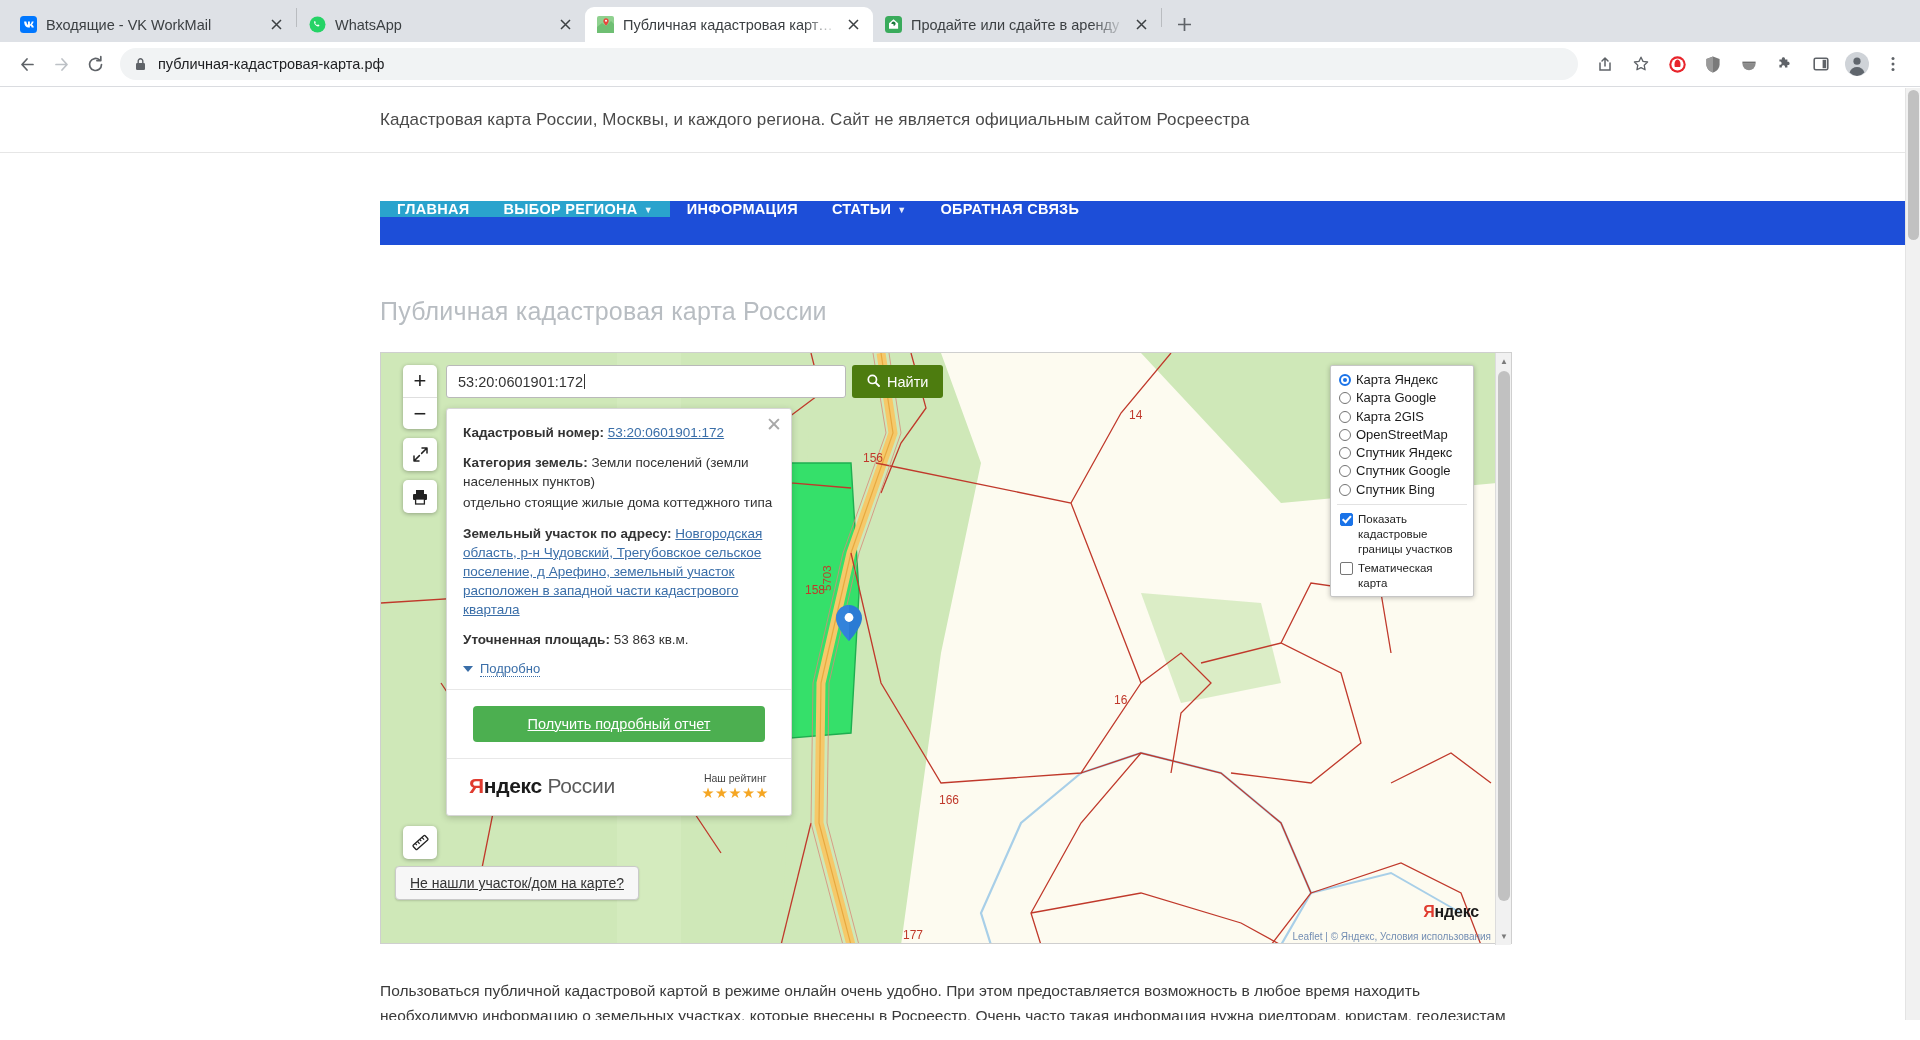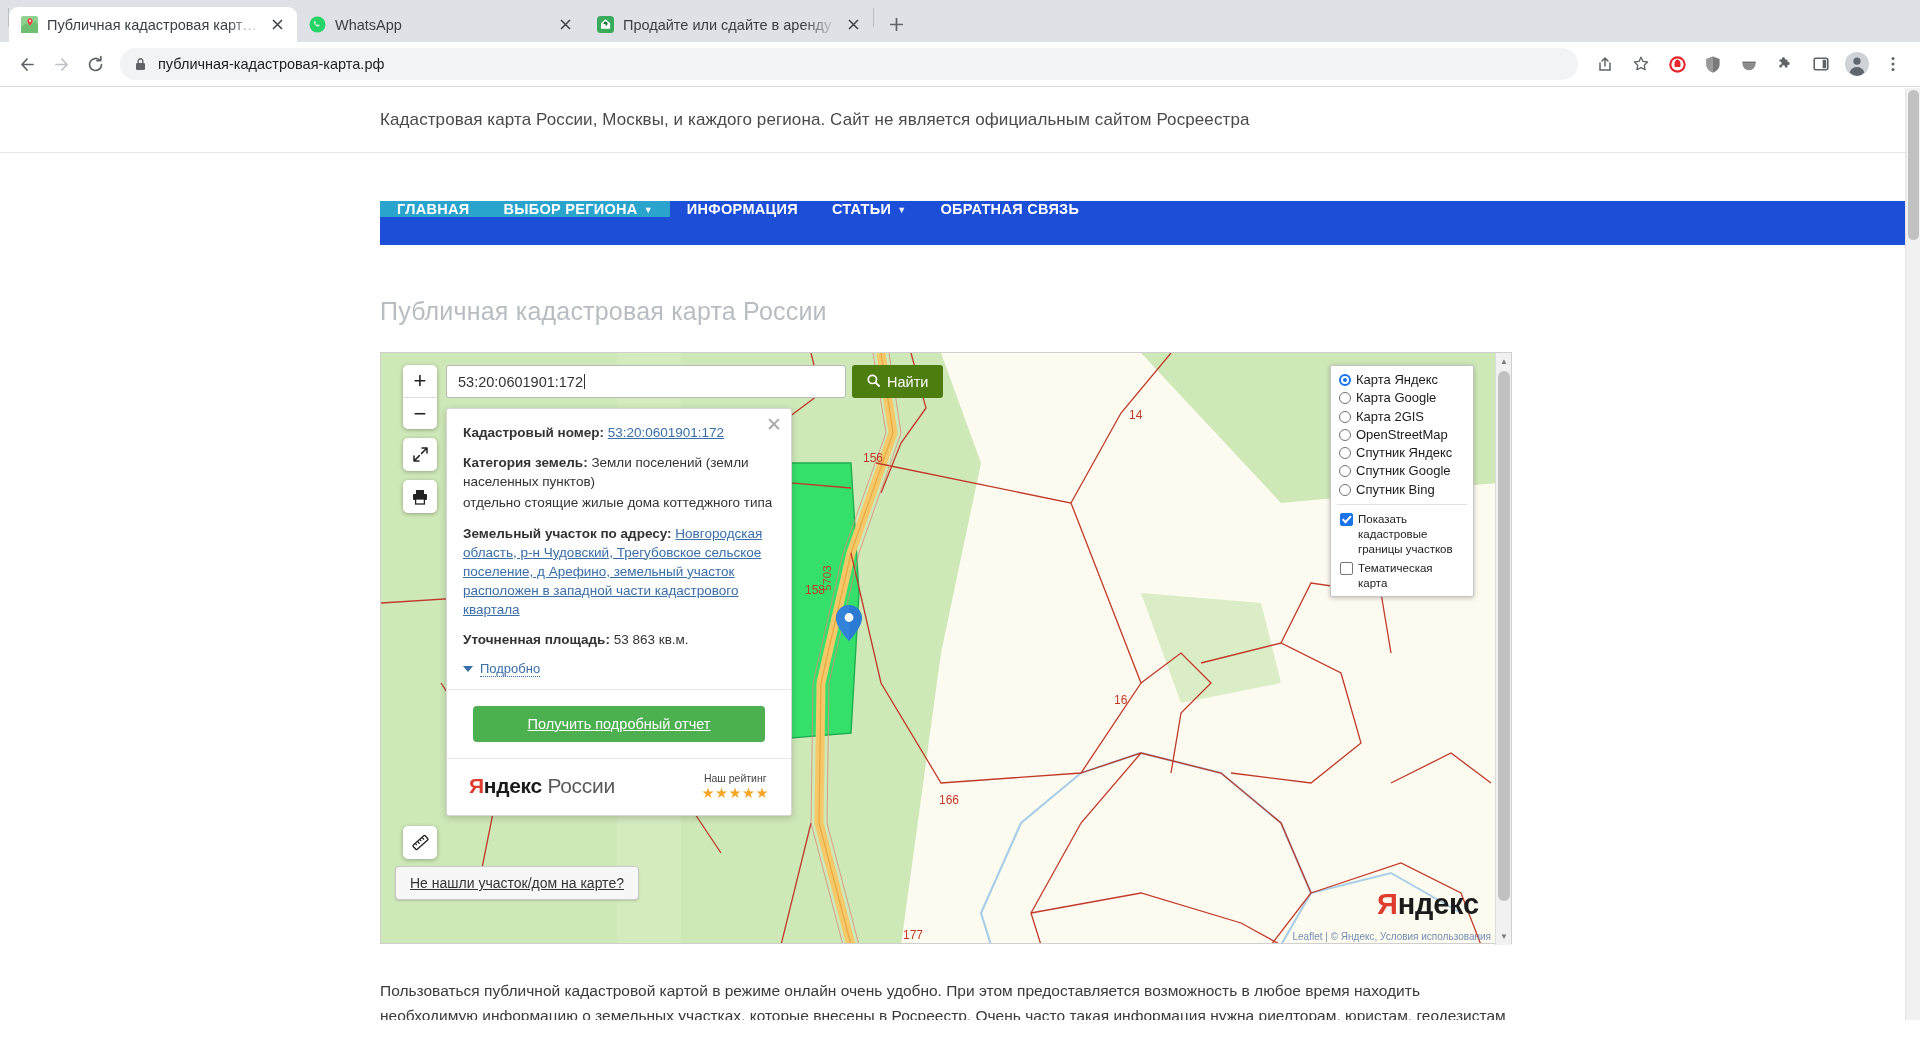--- a/index.html
+++ b/index.html
@@ -258,21 +258,21 @@
   }
   .chk.on::after {
     content: ""; width: 3px; height: 7px; border: solid #fff;
     border-width: 0 2px 2px 0; transform: rotate(42deg) translate(-0.5px,-1px);
   }
 
   
   .marker { position: absolute; z-index: 20; }
   .yandex-logo {
     position: absolute; right: 32px; bottom: 22px; z-index: 25;
-    font-size: 29px; font-weight: bold; letter-spacing: -.2px;
+    font-size: 16px; font-weight: bold; letter-spacing: -.2px;
   }
   .yandex-logo .r { color: #e03b2f; }
   .yandex-logo .b { color: #1b1b1b; }
   .map-attrib {
     position: absolute; right: 20px; bottom: 1px; z-index: 25;
     font-size: 10px; color: #5a7aa8; white-space: nowrap; opacity: .85;
   }
   .parcel-label {
     position: absolute; font-size: 12px; color: #c0392b;
     font-family: "Liberation Sans", sans-serif; z-index: 12;
@@ -288,47 +288,61 @@
     font-size: 15.5px; color: #3a3a3a; line-height: 1.62; margin-bottom: 21px;
   }
 </style>
 </head>
 <body>
 
 <div class="browser">
 
   <div class="tabstrip">
 
+    <div class="tab inactive">
+      <span class="favicon">
+        <svg width="17" height="17" viewBox="0 0 17 17">
+            <rect width="17" height="17" rx="3.5" fill="#0077FF"></rect>
+            <path d="M4.2 5.6h2.1c.2 1.9 1 3.1 1.7 3.4V5.6h1.9v2.9c.7-.1 1.5-1.1 1.8-2.9h1.9c-.2 1.4-.9 2.5-1.6 3 .7.4 1.5 1.4 1.8 2.8h-2.1c-.2-1-.9-1.8-1.8-1.9v1.9H8c-2.1 0-3.5-1.6-3.8-4.8z" fill="#fff"></path>
+          </svg>
+      </span>
+      <span class="tab-title">Входящие - VK WorkMail</span>
+      <span class="tab-close">
+        <svg width="11" height="11" viewBox="0 0 11 11">
+            <path d="M1 1l9 9M10 1l-9 9" stroke="#3c4043" stroke-width="1.5"></path>
+          </svg>
+      </span>
+    </div>
     <div class="tab-sep"></div>
+
+    <div class="tab inactive">
+      <span class="favicon">
+        <svg width="17" height="17" viewBox="0 0 17 17">
+            <circle cx="8.5" cy="8.5" r="8" fill="#25D366"></circle>
+            <path d="M5.6 5.1c.2-.1.5 0 .6.2l.5 1c.1.2 0 .4-.1.5l-.4.4c.4.9 1.1 1.5 2 1.9l.4-.4c.2-.2.4-.2.6-.1l1 .4c.2.1.3.4.2.6-.2.6-.8 1-1.4.9-2-.3-3.6-1.9-3.9-3.9-.1-.6.2-1.2.5-1.5z" fill="#fff"></path>
+          </svg>
+      </span>
+      <span class="tab-title">WhatsApp</span>
+      <span class="tab-close">
+        <svg width="11" height="11" viewBox="0 0 11 11">
+            <path d="M1 1l9 9M10 1l-9 9" stroke="#3c4043" stroke-width="1.5"></path>
+          </svg>
+      </span>
+    </div>
 
     <div class="tab active">
       <span class="favicon">
         <svg width="17" height="17" viewBox="0 0 17 17">
             <rect width="17" height="17" rx="2" fill="#8fd18f"></rect>
             <path d="M0 11l5-4 4 3 5-5 3 3v9H0z" fill="#6fbf73"></path>
             <path d="M9 2.2c1.5 0 2.7 1.2 2.7 2.7 0 2-2.7 4.6-2.7 4.6S6.3 6.9 6.3 4.9C6.3 3.4 7.5 2.2 9 2.2z" fill="#e8453c"></path>
             <circle cx="9" cy="4.8" r="1" fill="#fff"></circle>
           </svg>
       </span>
       <span class="tab-title">Публичная кадастровая карта Р</span>
-      <span class="tab-close">
-        <svg width="11" height="11" viewBox="0 0 11 11">
-            <path d="M1 1l9 9M10 1l-9 9" stroke="#3c4043" stroke-width="1.5"></path>
-          </svg>
-      </span>
-    </div>
-
-    <div class="tab inactive">
-      <span class="favicon">
-        <svg width="17" height="17" viewBox="0 0 17 17">
-            <circle cx="8.5" cy="8.5" r="8" fill="#25D366"></circle>
-            <path d="M5.6 5.1c.2-.1.5 0 .6.2l.5 1c.1.2 0 .4-.1.5l-.4.4c.4.9 1.1 1.5 2 1.9l.4-.4c.2-.2.4-.2.6-.1l1 .4c.2.1.3.4.2.6-.2.6-.8 1-1.4.9-2-.3-3.6-1.9-3.9-3.9-.1-.6.2-1.2.5-1.5z" fill="#fff"></path>
-          </svg>
-      </span>
-      <span class="tab-title">WhatsApp</span>
       <span class="tab-close">
         <svg width="11" height="11" viewBox="0 0 11 11">
             <path d="M1 1l9 9M10 1l-9 9" stroke="#3c4043" stroke-width="1.5"></path>
           </svg>
       </span>
     </div>
 
     <div class="tab inactive">
       <span class="favicon">
         <svg width="17" height="17" viewBox="0 0 17 17">

